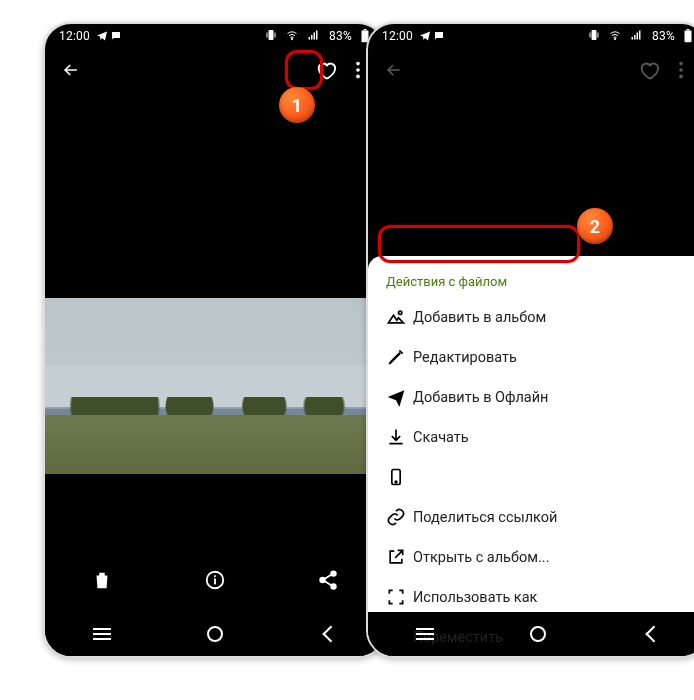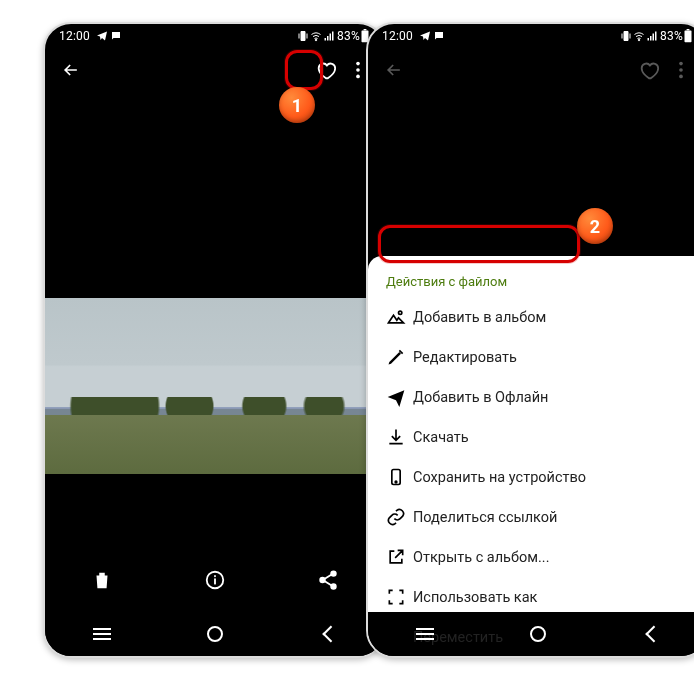--- a/index.html
+++ b/index.html
@@ -23,21 +23,21 @@
   .phone-left { left: 43px; top: 22px; }
   .phone-right { left: 366px; top: 22px; }
 
   .status-bar {
     height: 24px;
     display: flex; align-items: center;
     padding: 0 14px;
     color: #fff; font-size: 12px; letter-spacing: .2px;
   }
   .status-bar .time { flex: 0 0 auto; }
-  .status-bar .status-icons { margin-left: auto; display: flex; align-items: center; gap: 0; }
+  .status-bar .status-icons { margin-left: auto; display: flex; align-items: flex-start; gap: 8px; }
   .status-bar .small-icon { display:inline-flex; align-items:center; }
 
   .app-bar {
     height: 44px;
     display: flex; align-items: center;
     padding: 0 10px;
     color: #fff;
   }
   .app-bar .spacer { flex: 1; }
   .icon {
@@ -318,21 +318,20 @@
           </span>
         <span>Скачать</span>
       </div>
       <div class="sheet-item">
         <span class="si-icon">
             <svg width="20" height="20" viewBox="0 0 24 24" fill="none" stroke="#000" stroke-width="2">
               <rect x="7" y="3" width="10" height="18" rx="2"></rect>
               <circle cx="12" cy="18" r="1" fill="#000"></circle>
             </svg>
           </span>
-        <span>Сохранить на устройство</span>
       </div>
       <div class="sheet-item">
         <span class="si-icon">
             <svg width="20" height="20" viewBox="0 0 24 24" fill="none" stroke="#000" stroke-width="2">
               <path d="M10 14a5 5 0 007 0l3-3a5 5 0 00-7-7l-1 1M14 10a5 5 0 00-7 0l-3 3a5 5 0 007 7l1-1"></path>
             </svg>
           </span>
         <span>Поделиться ссылкой</span>
       </div>
       <div class="sheet-item">

